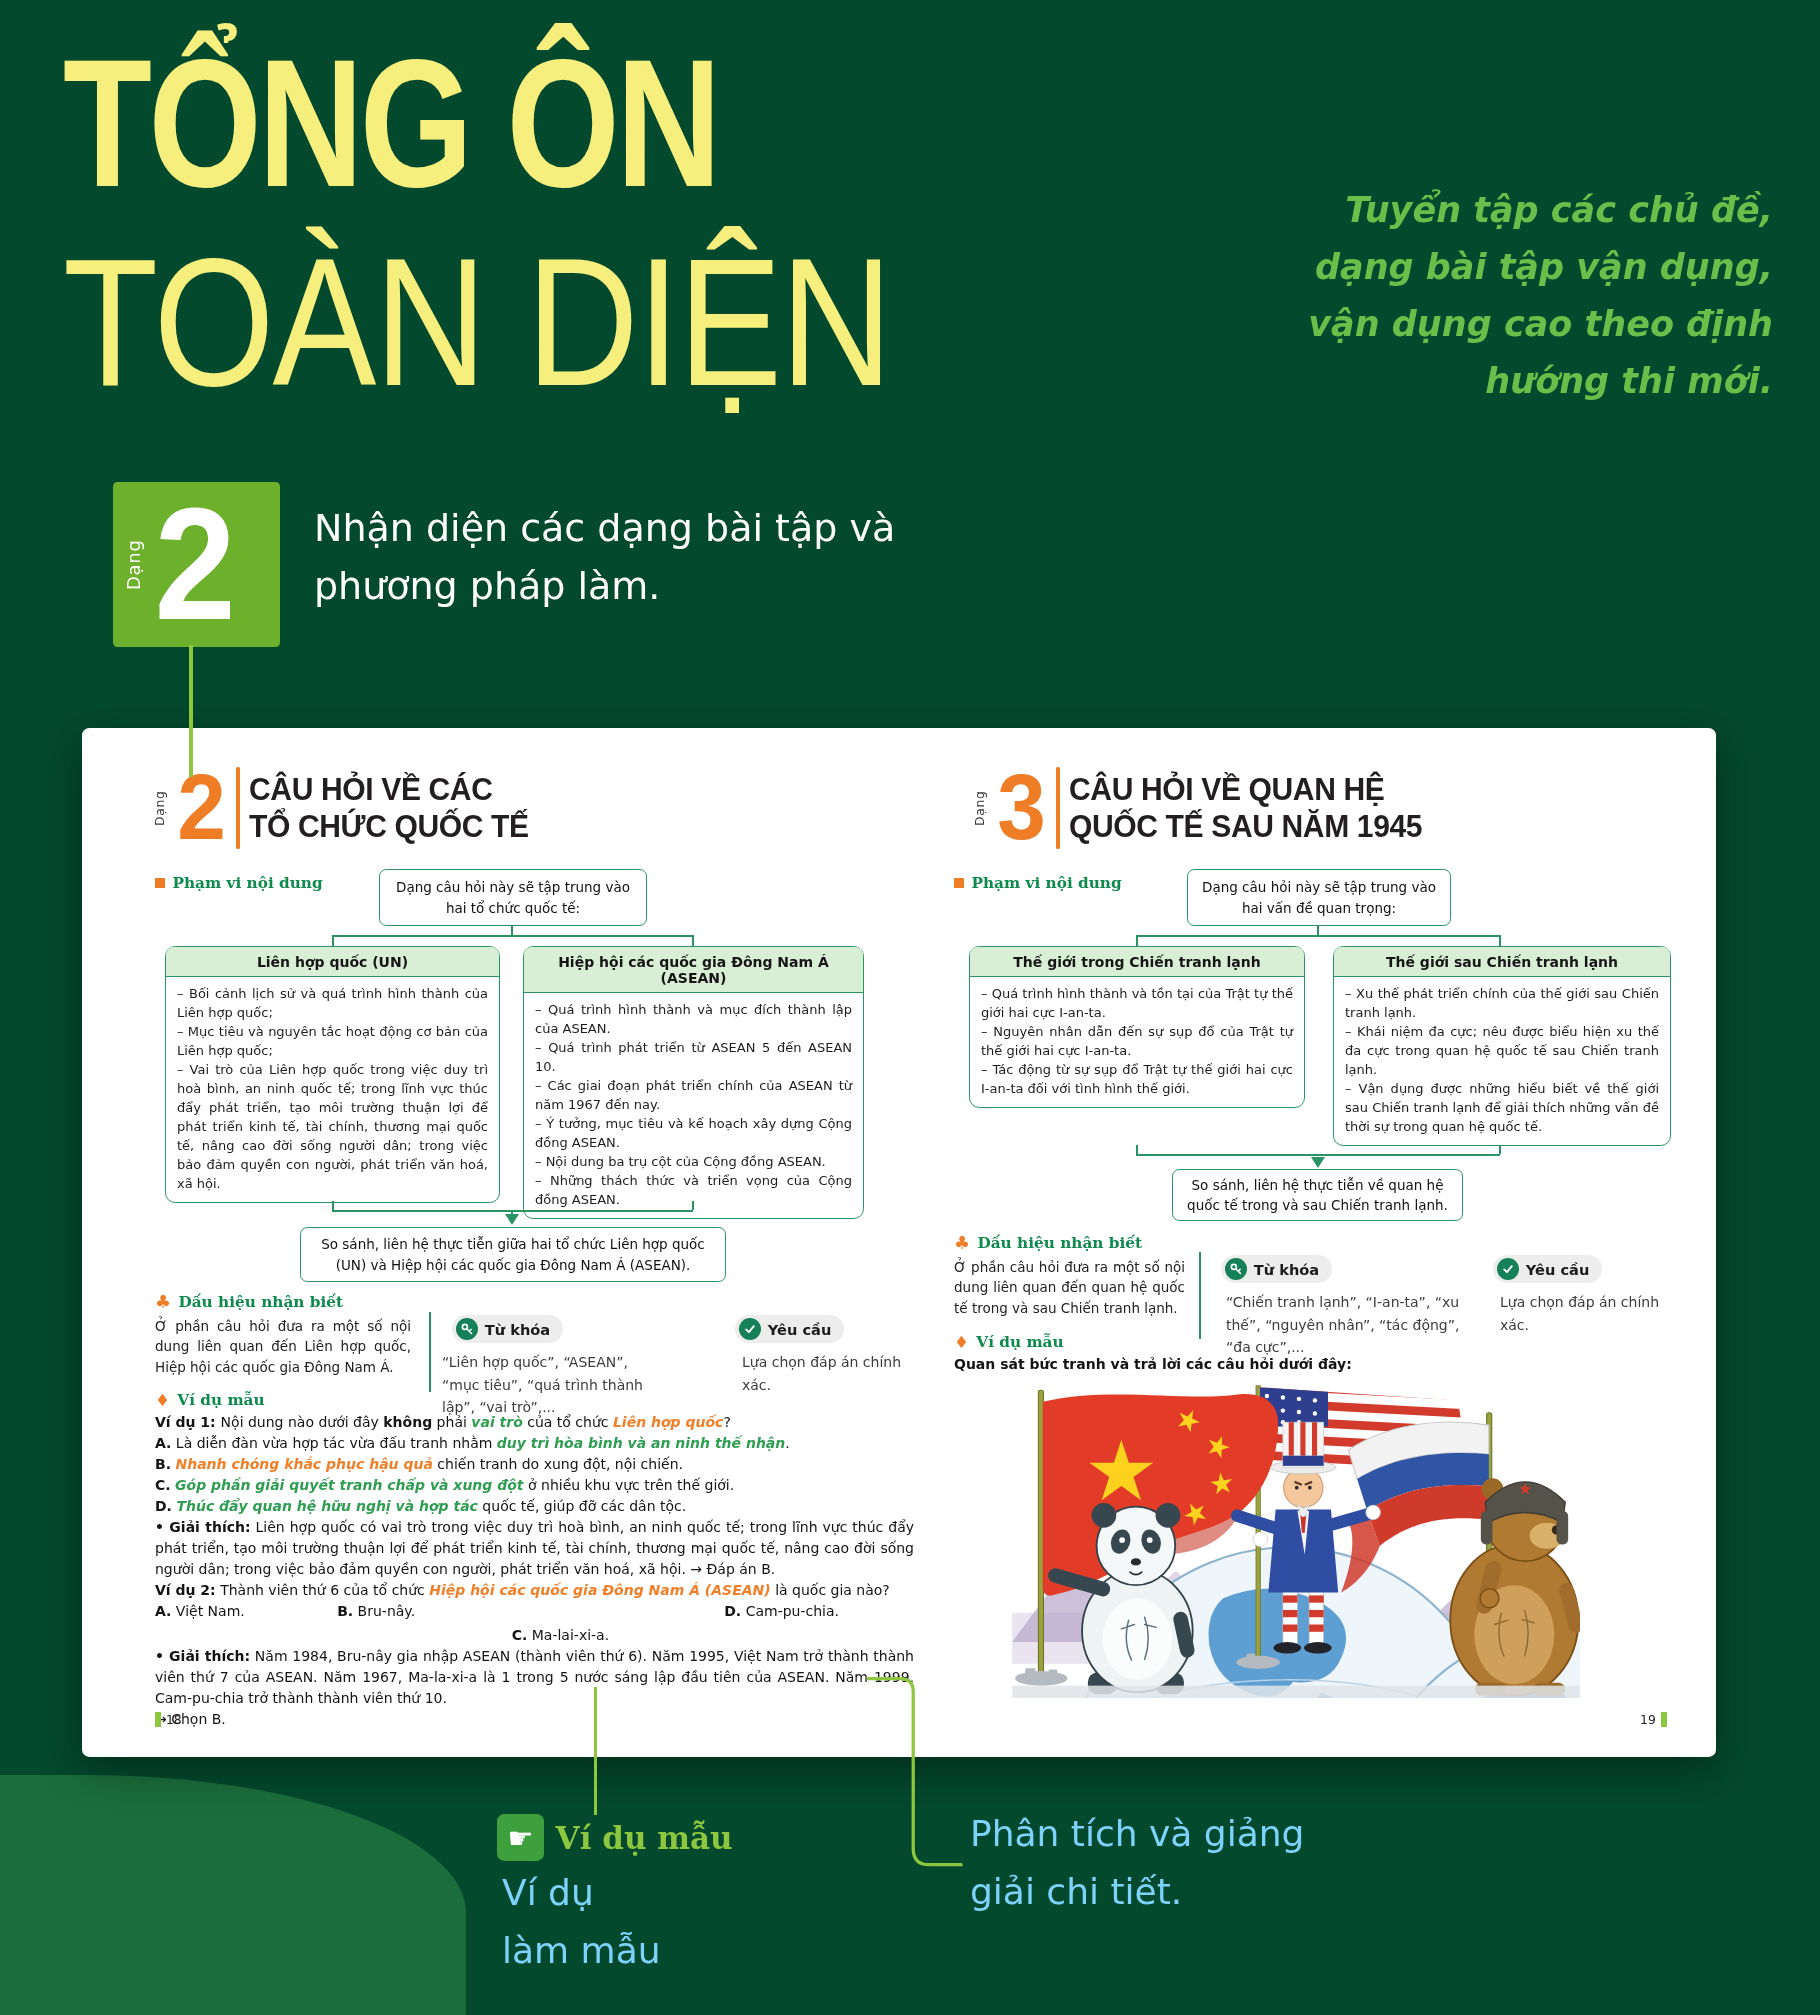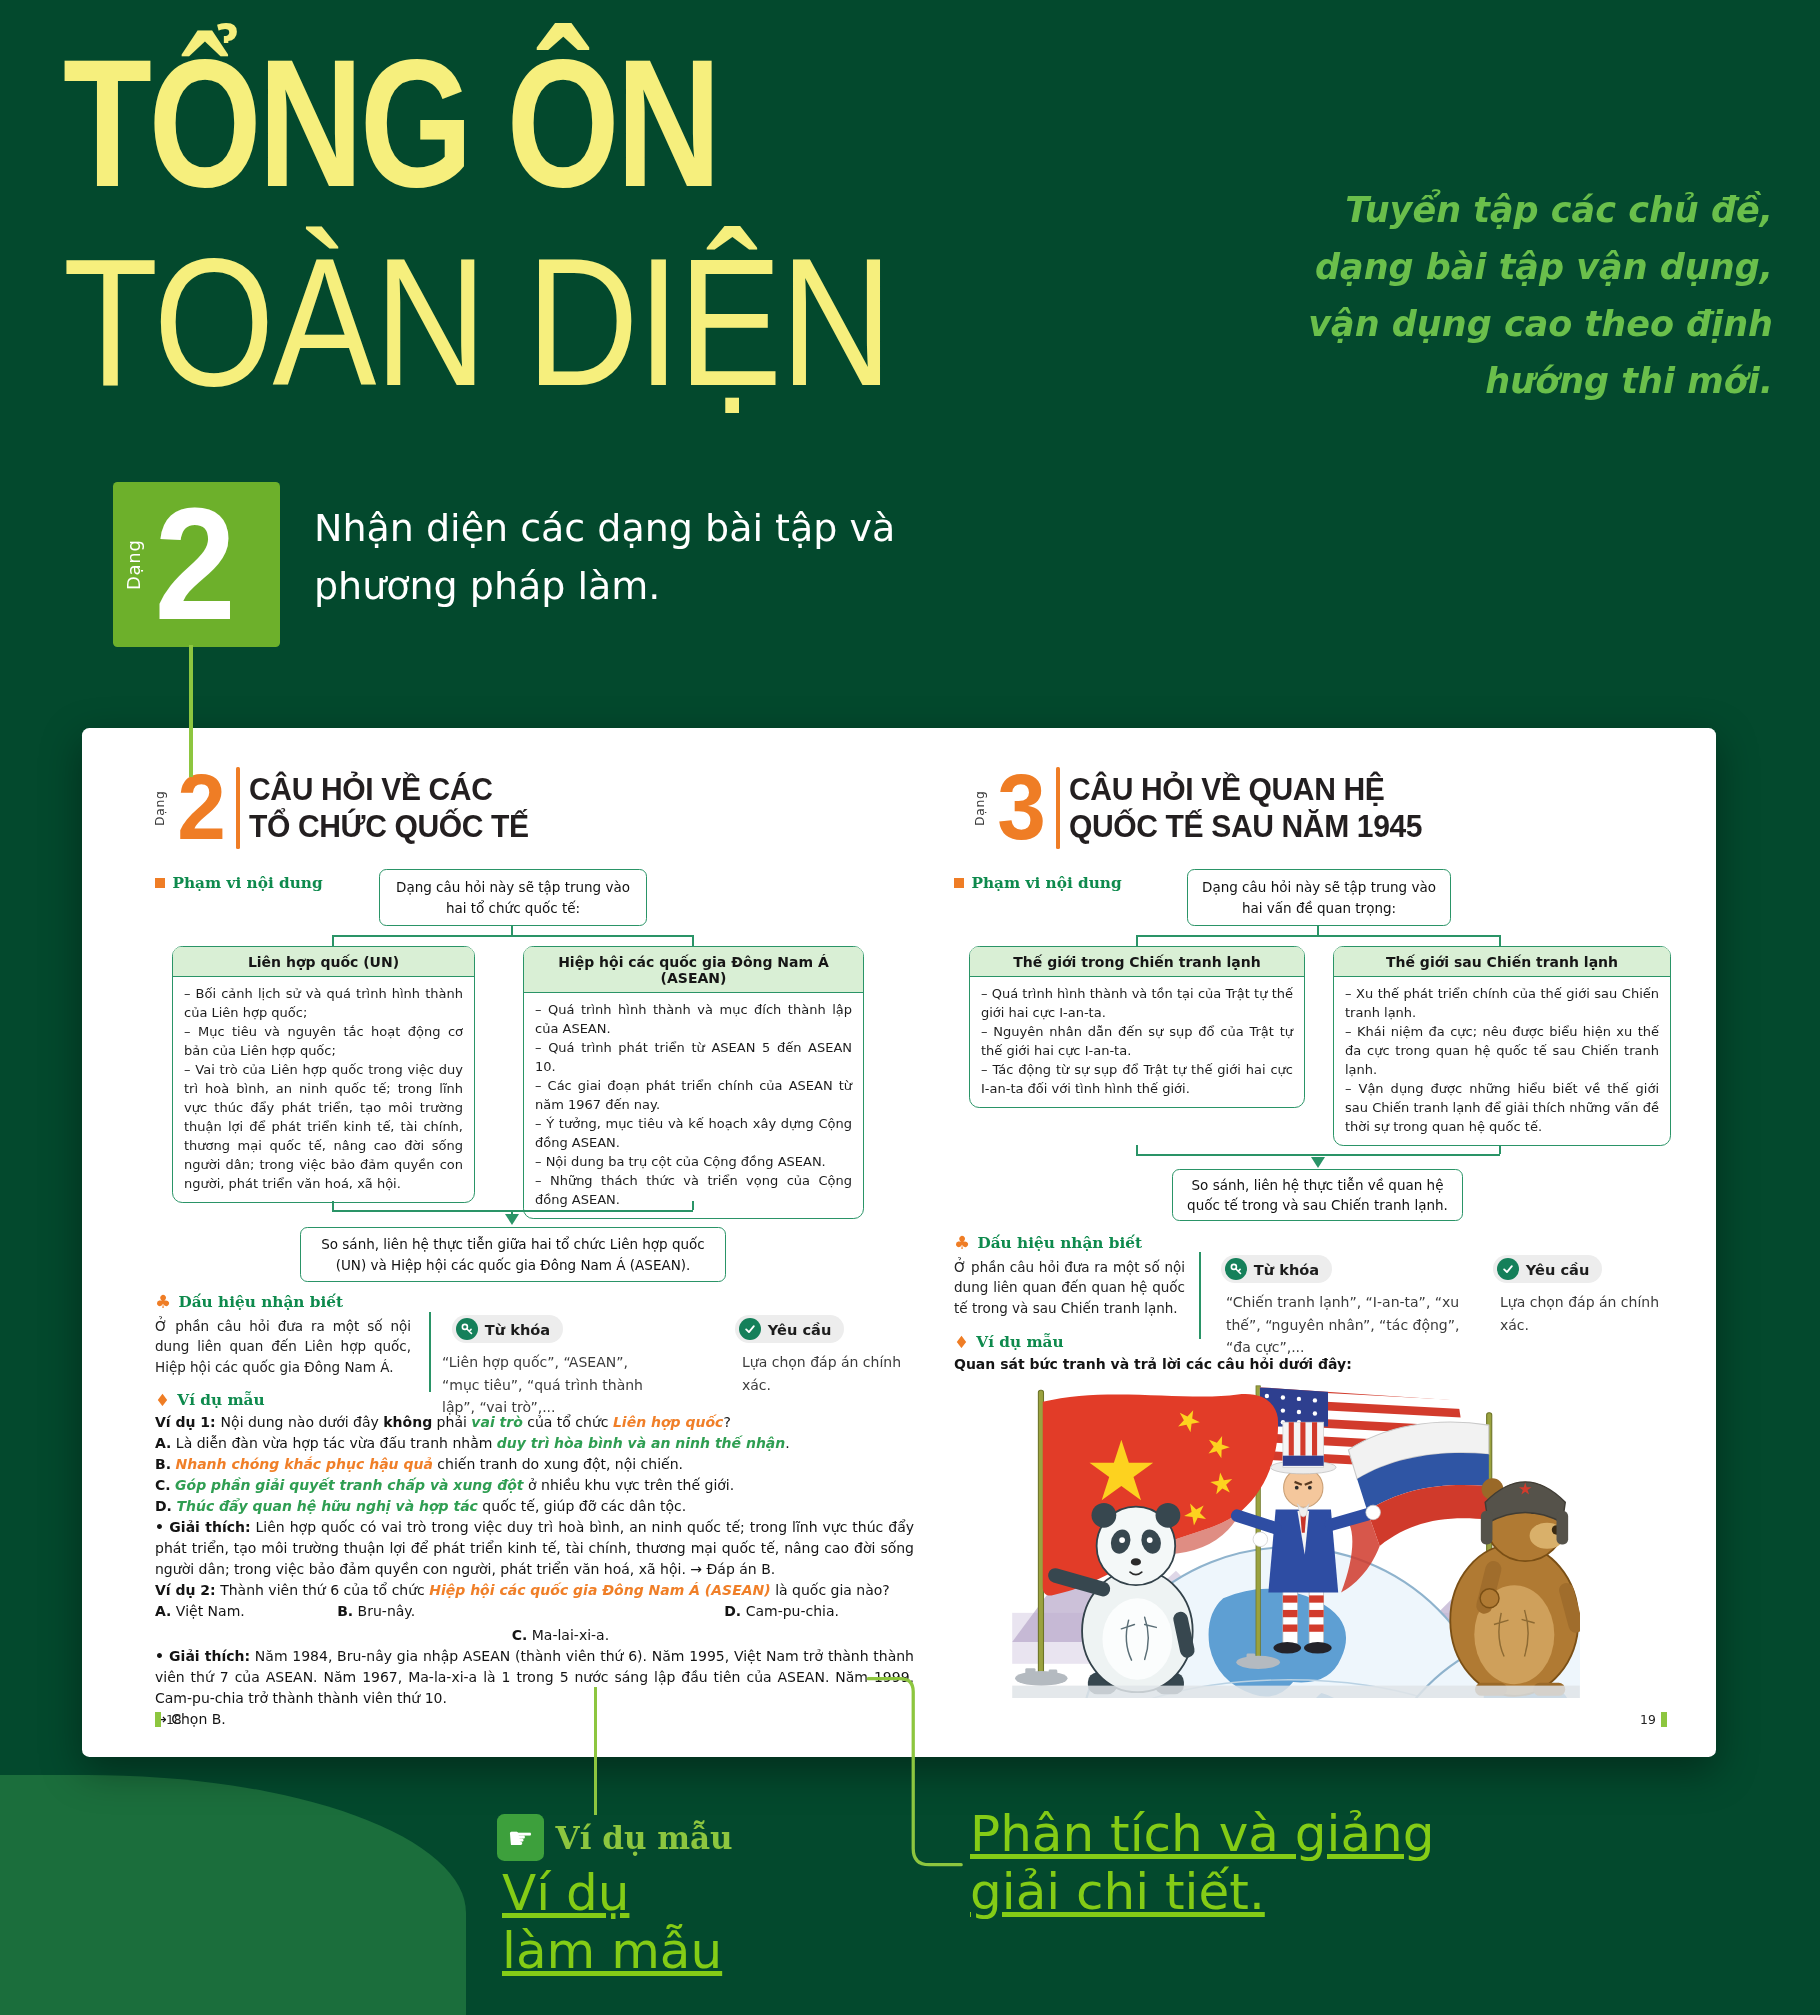--- a/index.html
+++ b/index.html
@@ -70,21 +70,21 @@
   .pageno { display:flex; align-items:center; gap:5.1px; font-size:12.4px; color:#222; }
   .pageno > * { position:static; }
   .pageno-bar { width:5.8px; height:14.6px; background:#8dc63f; }
 
   
   .fl-line1 { position:absolute; left:594px; top:1687px; width:2.9px; height:128px; background:#8dc63f; z-index:3; }
   .fl-curve { position:absolute; left:858px; top:1674px; z-index:3; }
   .fl-label { position:absolute; left:497px; top:1814px; display:flex; align-items:center; gap:11.6px; z-index:3; }
   .fl-ic { width:47px; height:47px; background:#3da03c; border-radius:7.3px; color:#fff; font-size:29px; display:flex; align-items:center; justify-content:center; }
   .fl-label-t { font-family:"DejaVu Serif",serif; font-weight:700; font-size:31px; color:#8dc63f; }
-  .fwhite { position:absolute; color:#84cc16; font-size:50px; line-height:58px; z-index:3;text-decoration:underline; }
+  .fwhite { position:absolute; color:#7dd3fc; font-size:36px; line-height:58px; z-index:3; }
 
   .tagline-line { display:block; }
 </style>
 </head>
 <body>
 
 <div class="poster">
 
   <div class="corner-shape"></div>
 
@@ -126,21 +126,21 @@
 
     <div class="ibox" style="left:297px;top:141px;width:268px;height:57px;">
       <span>Dạng câu hỏi này sẽ tập trung vào hai tổ chức quốc tế:</span>
     </div>
 
     <div class="cline" style="left:429px;top:198px;width:1.8px;height:8.7px;"></div>
     <div class="cline" style="left:250px;top:207px;width:361px;height:1.8px;"></div>
     <div class="cline" style="left:250px;top:207px;width:1.8px;height:11.6px;"></div>
     <div class="cline" style="left:610px;top:207px;width:1.8px;height:11.6px;"></div>
 
-    <div class="tbox" style="left:90px;top:218px;width:303px;">
+    <div class="tbox" style="left:83px;top:218px;width:335px;">
       <span class="tbox-head">Liên hợp quốc (UN)</span>
       <span class="tbox-body">
           <div class="tbox-item">– Bối cảnh lịch sử và quá trình hình thành của Liên hợp quốc;</div>
           <div class="tbox-item">– Mục tiêu và nguyên tắc hoạt động cơ bản của Liên hợp quốc;</div>
           <div class="tbox-item">– Vai trò của Liên hợp quốc trong việc duy trì hoà bình, an ninh quốc tế; trong lĩnh vực thúc đẩy phát triển, tạo môi trường thuận lợi để phát triển kinh tế, tài chính, thương mại quốc tế, nâng cao đời sống người dân; trong việc bảo đảm quyền con người, phát triển văn hoá, xã hội.</div>
         </span>
     </div>
     <div class="tbox" style="left:441px;top:218px;width:341px;">
       <span class="tbox-head">Hiệp hội các quốc gia Đông Nam Á (ASEAN)</span>
       <span class="tbox-body">

